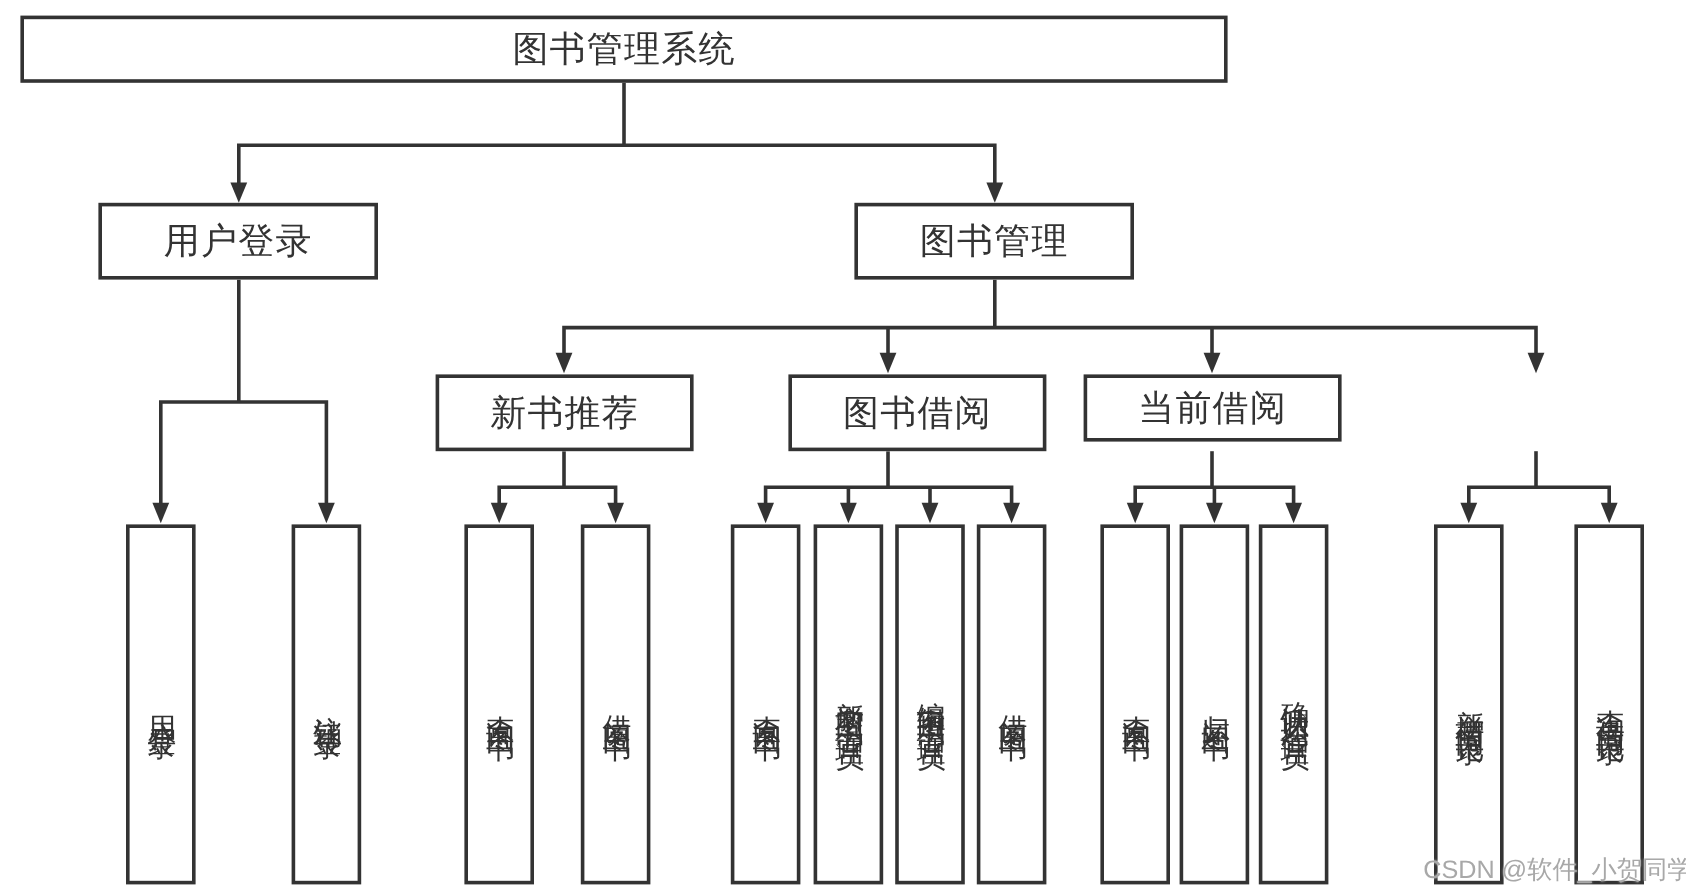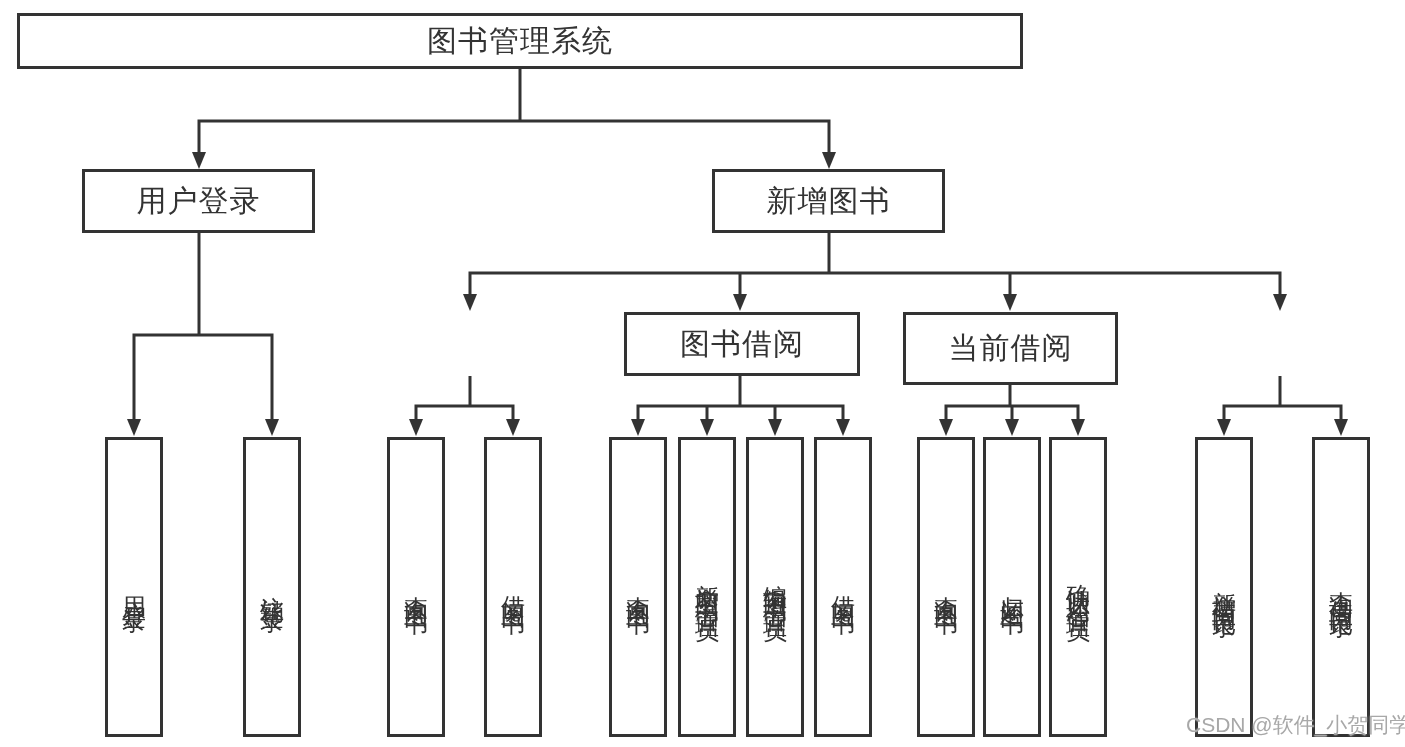--- a/index.html
+++ b/index.html
@@ -95,24 +95,25 @@
       <path d="M1005 419 L1019 419 L1012 436 Z"></path>
       <path d="M1071 419 L1085 419 L1078 436 Z"></path>
       <path d="M1217 419 L1231 419 L1224 436 Z"></path>
       <path d="M1334 419 L1348 419 L1341 436 Z"></path>
     </g>
   </svg>
 
   <div class="node" style="left:17px; top:13px; width:1006px; height:56px;">图书管理系统</div>
 
   <div class="node" style="left:82px; top:169px; width:233px; height:64px;">用户登录</div>
-  <div class="node" style="left:712px; top:169px; width:233px; height:64px;">新增图书</div>
+  <div class="node" style="left:712px; top:169px; width:233px; height:64px;">图书管理</div>
 
-  <div class="node" style="left:624px; top:312px; width:236px; height:64px;">图书借阅</div>
-  <div class="node" style="left:903px; top:312px; width:215px; height:73px;">当前借阅</div>
+  <div class="node" style="left:363px; top:312px; width:215px; height:64px;">新书推荐</div>
+  <div class="node" style="left:657px; top:312px; width:215px; height:64px;">图书借阅</div>
+  <div class="node" style="left:903px; top:312px; width:215px; height:56px;">当前借阅</div>
 
   <div class="node leaf" style="left:105px; top:437px; width:58px; height:300px;">用户登录</div>
   <div class="node leaf" style="left:243px; top:437px; width:58px; height:300px;">注销登录</div>
 
   <div class="node leaf" style="left:387px; top:437px; width:58px; height:300px;">查询图书</div>
   <div class="node leaf" style="left:484px; top:437px; width:58px; height:300px;">借阅图书</div>
 
   <div class="node leaf" style="left:609px; top:437px; width:58px; height:300px;">查询图书</div>
   <div class="node leaf" style="left:678px; top:437px; width:58px; height:300px;">新增图书（管理员）</div>
   <div class="node leaf" style="left:746px; top:437px; width:58px; height:300px;">编辑图书（管理员）</div>

